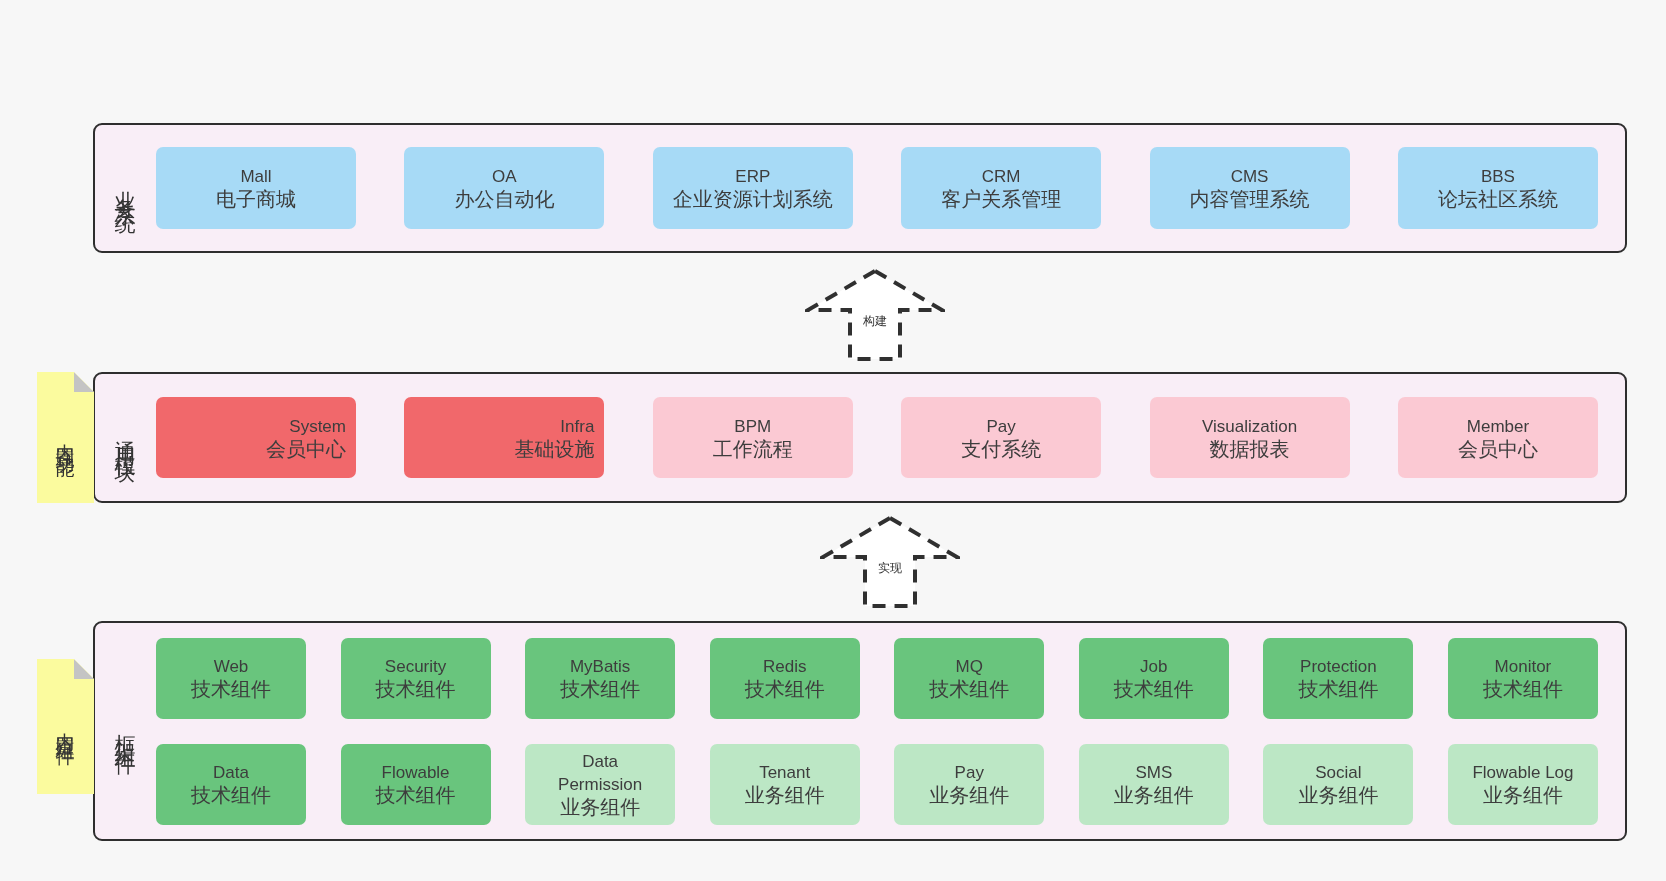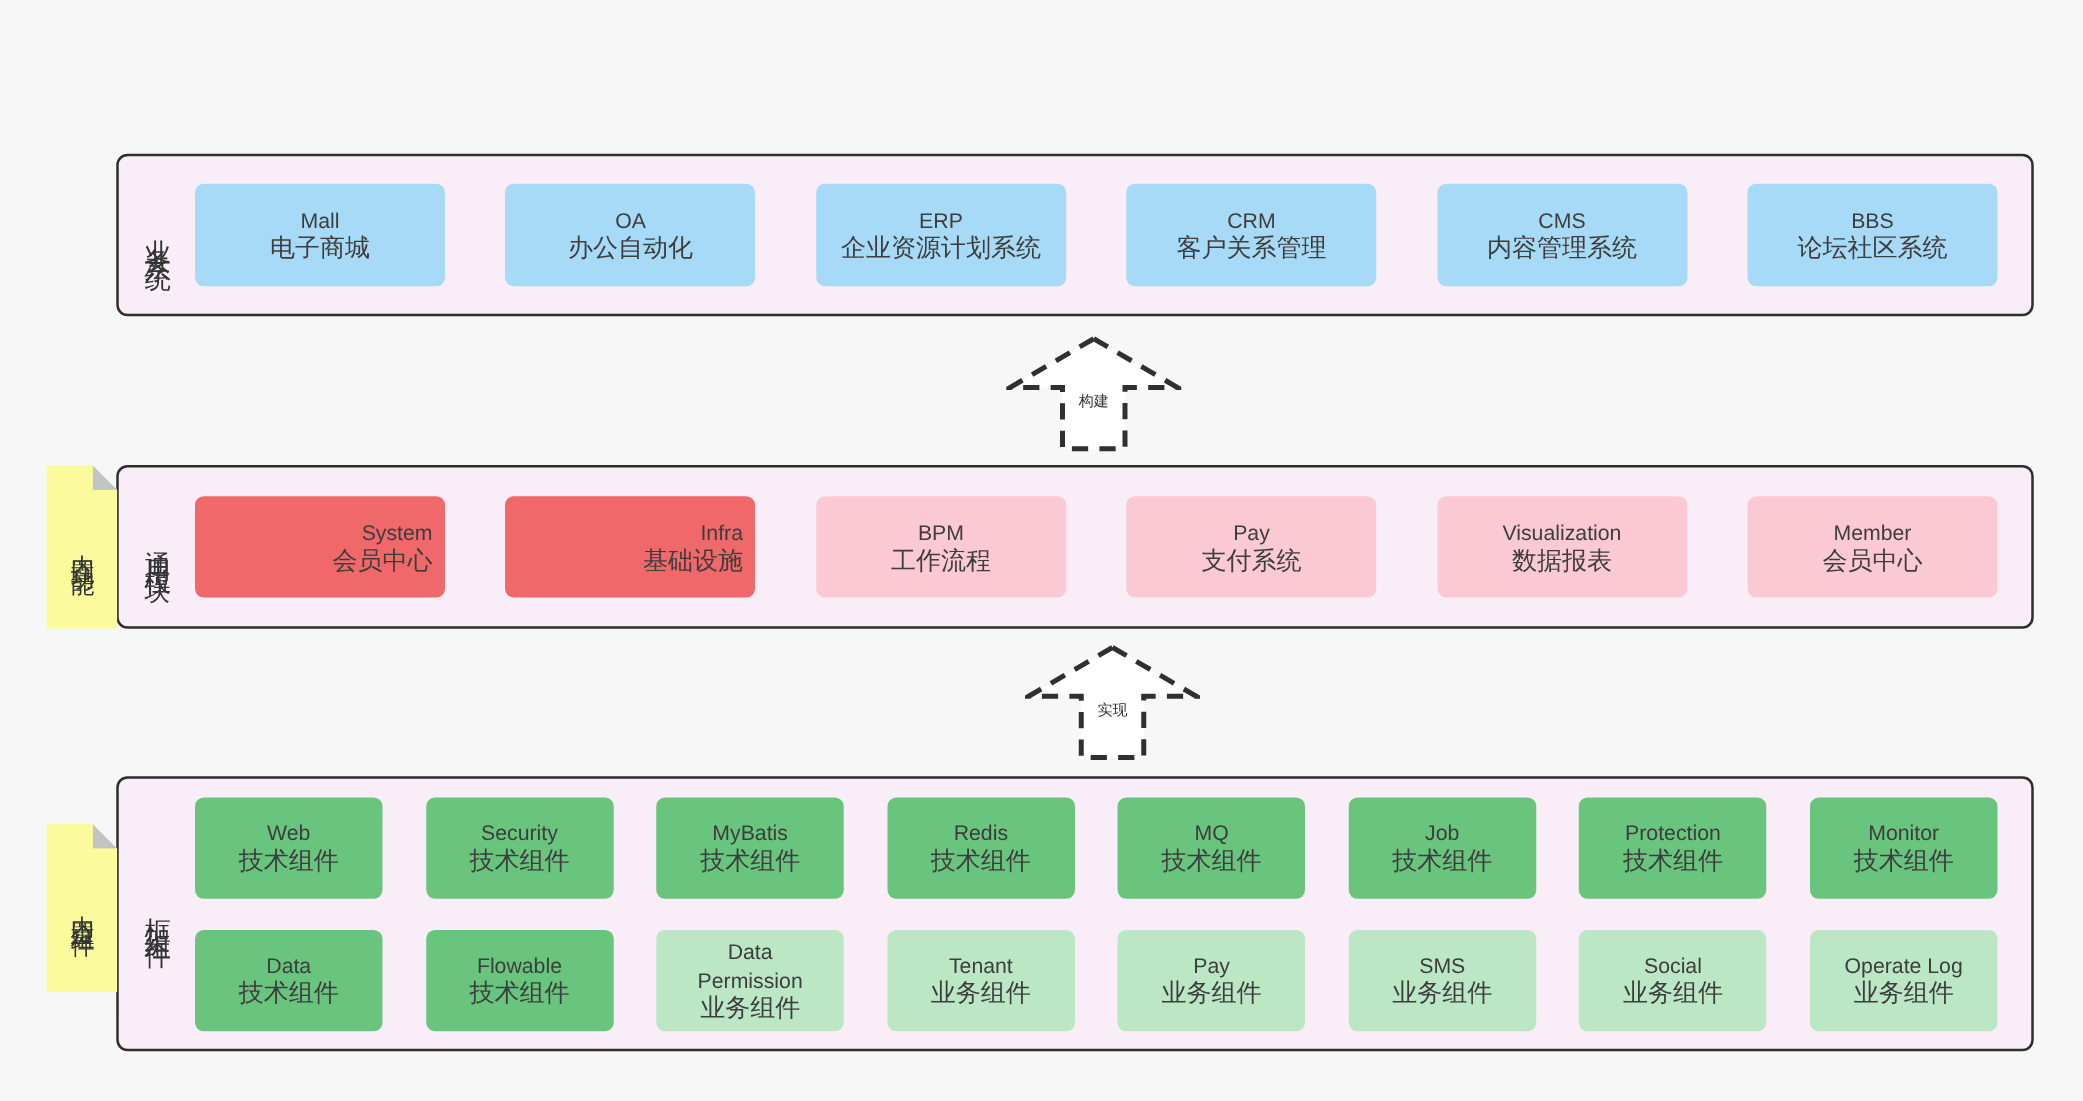--- a/index.html
+++ b/index.html
@@ -236,20 +236,20 @@
           </div>
           <div class="box green-light">
             <div class="en">SMS</div>
             <div class="zh">业务组件</div>
           </div>
           <div class="box green-light">
             <div class="en">Social</div>
             <div class="zh">业务组件</div>
           </div>
           <div class="box green-light">
-            <div class="en">Operate Log</div>
+            <div class="en">Flowable Log</div>
             <div class="zh">业务组件</div>
           </div>
         </div>
       </div>
   </section>
 
 </div>
 
 </body></html>

